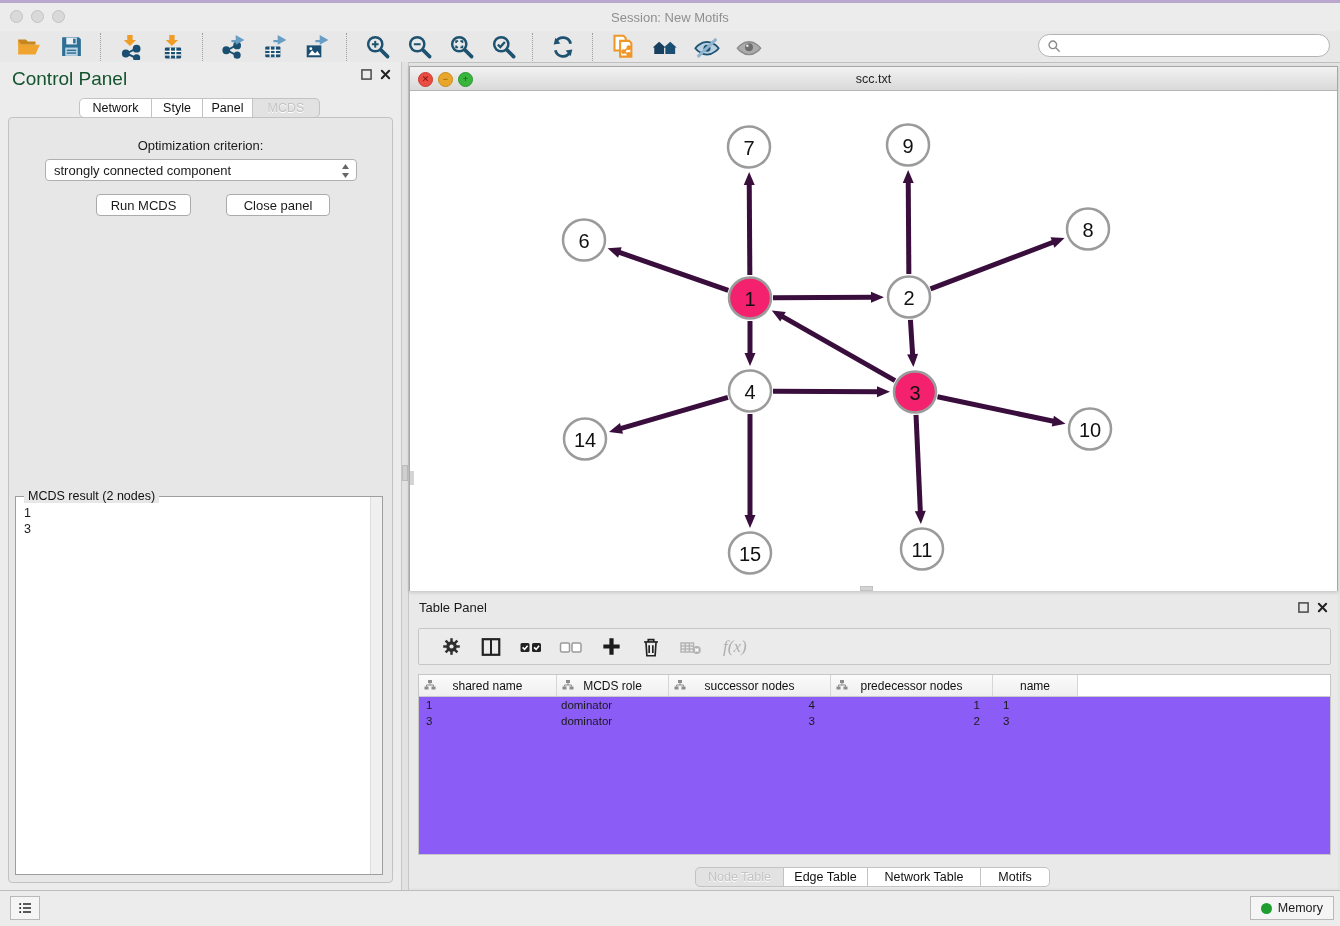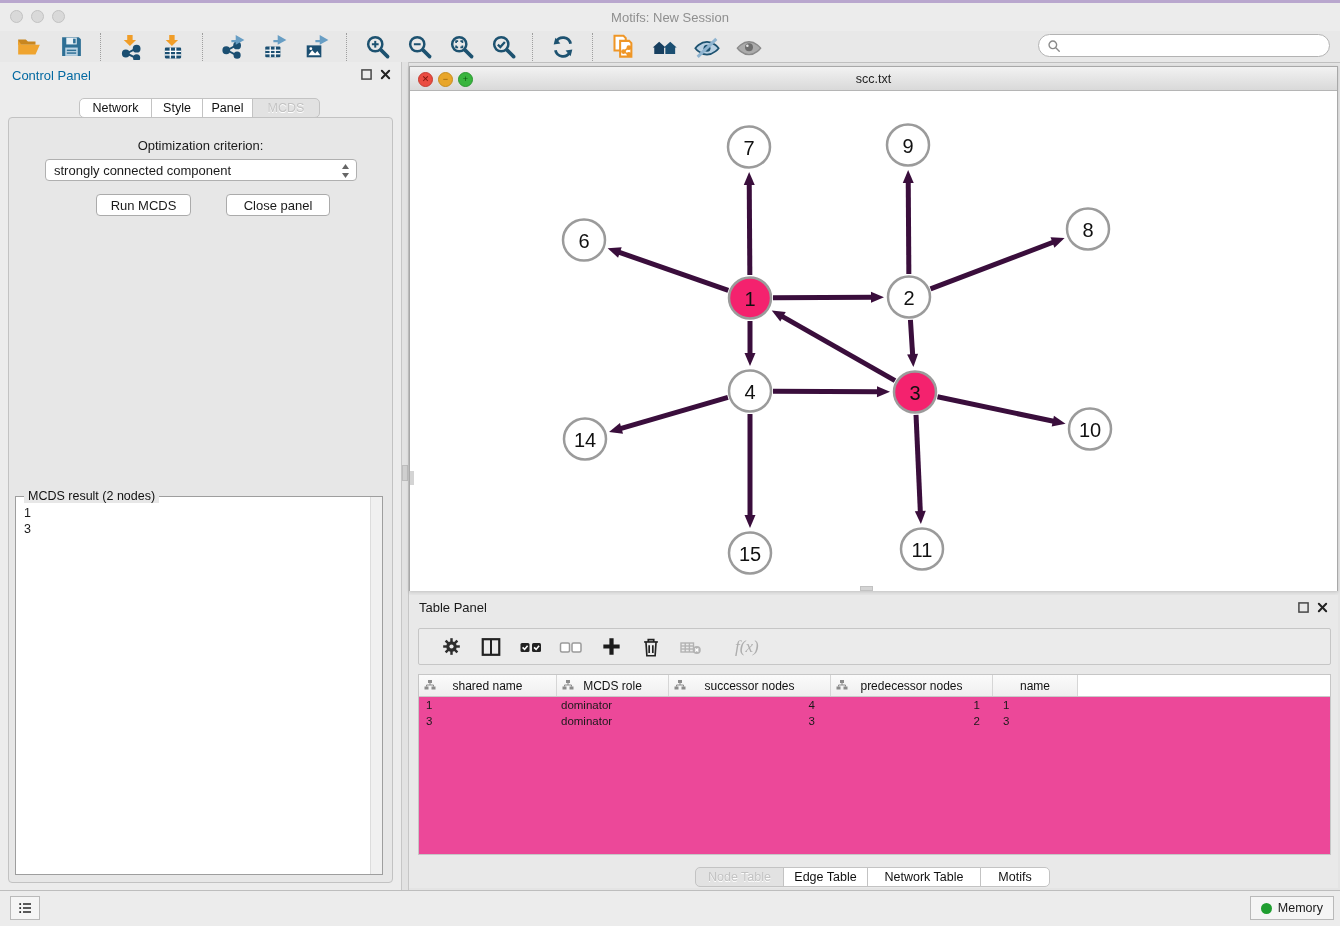--- a/index.html
+++ b/index.html
@@ -18,21 +18,21 @@
   
   .toolbar{position:absolute;top:31px;left:0;right:0;height:31px;background:#e8e8e8;
     border-bottom:1px solid #bfbfbf;display:flex;align-items:center;padding-left:8px;}
   .tbi{width:30px;height:30px;display:flex;align-items:center;justify-content:center;margin:0 6px;cursor:default;}
   .tb-sep{width:1px;height:28px;border-left:1px dotted #9f9f9f;margin:0 8px;}
   .searchbox{position:absolute;right:10px;top:3px;width:292px;height:23px;background:#fff;
     border:1px solid #b3b3b3;border-radius:12px;display:flex;align-items:center;padding-left:8px;box-sizing:border-box;}
   .searchbox input{border:none;outline:none;background:transparent;font-size:12px;width:250px;font-family:"Liberation Sans",sans-serif;}
   
   .control-panel{position:absolute;left:0;top:62px;width:401px;bottom:35px;background:#ececec;}
-  .cp-header{position:absolute;top:6px;left:12px;font-size:13px;color:#0369a1;}
+  .cp-header{position:absolute;top:6px;left:12px;font-size:19px;color:#14532d;}
   .panel-btns{position:absolute;top:7px;right:10px;display:flex;gap:8px;align-items:center;}
   .cp-tabs{position:absolute;top:36px;left:79px;display:flex;height:20px;border-radius:6px;}
   .seg{box-sizing:border-box;border:1px solid #c3c3c3;background:#fff;font-size:12.5px;
     display:flex;align-items:center;justify-content:center;margin-left:-1px;color:#111;}
   .seg:first-child{border-radius:5px 0 0 5px;margin-left:0;}
   .seg:last-child{border-radius:0 5px 5px 0;}
   .seg.active{background:#e2e2e2;color:#c3c3c3;text-shadow:0 1px 0 #fff;}
   .cp-body{position:absolute;left:8px;right:8px;top:55px;bottom:8px;background:#e7e7e7;
     border:1px solid #c2c2c2;border-radius:4px;}
   .opt-label{position:absolute;top:20px;left:0;right:0;text-align:center;font-size:13px;}
@@ -64,22 +64,22 @@
   .tl.green{left:48px;background:#39b53e;border:1px solid #2a9630;color:#0d5c12;}
   .net-canvas{position:relative;width:927px;height:500px;background:#fff;}
   .scroll-nub-left{position:absolute;left:0;top:380px;width:4px;height:14px;background:#d4d4d4;}
   .scroll-nub-bottom{position:absolute;left:450px;bottom:0;width:13px;height:5px;background:#d4d4d4;border:1px solid #c2c2c2;box-sizing:border-box;}
   
   .table-panel{position:absolute;left:409px;top:595px;width:929px;height:293px;background:#e9e9e9;}
   .tp-header{position:absolute;top:5px;left:10px;font-size:13px;}
   .tp-toolbar{position:absolute;left:9px;right:7px;top:33px;height:37px;background:#ebebeb;
     border:1px solid #c6c6c6;border-radius:2px;display:flex;align-items:center;padding-left:12px;box-sizing:border-box;}
   .tp-toolbar .tbi{margin:0 5px;}
-  .fx{font-family:"Liberation Serif",serif;font-style:italic;font-size:17px;color:#aeaeae;margin-left:24px;}
-  .tp-table{position:absolute;left:9px;right:7px;top:79px;height:181px;background:#ec4899;border:1px solid #c6c6c6;box-sizing:border-box;overflow:hidden;}
+  .fx{font-family:"Liberation Serif",serif;font-style:italic;font-size:17px;color:#aeaeae;margin-left:12px;}
+  .tp-table{position:absolute;left:9px;right:7px;top:79px;height:181px;background:#8b5cf6;border:1px solid #c6c6c6;box-sizing:border-box;overflow:hidden;}
   .thead{display:flex;height:21px;border-bottom:1px solid #c9c9c9;}
   .th{box-sizing:border-box;background:linear-gradient(#fbfbfb,#efefef);border-right:1px solid #d6d6d6;
     font-size:12px;display:flex;align-items:center;justify-content:center;position:relative;color:#111;}
   .th .hicon{position:absolute;left:5px;top:4px;}
   .trow{display:flex;height:16px;font-size:11.5px;align-items:center;}
   .td{box-sizing:border-box;overflow:hidden;white-space:nowrap;}
   .tp-tabs{position:absolute;top:272px;left:286px;display:flex;height:20px;text-align:center;}
   
   .statusbar{position:absolute;left:0;right:0;bottom:0;height:35px;background:#ececec;border-top:1px solid #bdbdbd;}
   .list-btn{position:absolute;left:10px;top:5px;width:30px;height:24px;background:#f5f5f5;border:1px solid #b9b9b9;
@@ -90,21 +90,21 @@
 </style>
 </head>
 <body>
 
 <div class="titlebar">
   <div class="lights">
     <span class="light"></span>
     <span class="light"></span>
     <span class="light"></span>
   </div>
-  <span class="title">Motifs: New Session</span>
+  <span class="title">Session: New Motifs</span>
 </div>
 
 <div class="toolbar">
   <span class="tbi">
     <svg width="26" height="26" viewBox="0 0 24 24">
         <path d="M2 5h7l2 2h7v3H2z" fill="#c8861f"></path>
         <path d="M2 19V6l3 4h17l-4 9z" fill="#efa42f"></path>
       </svg>
   </span>
   <span class="tbi">

